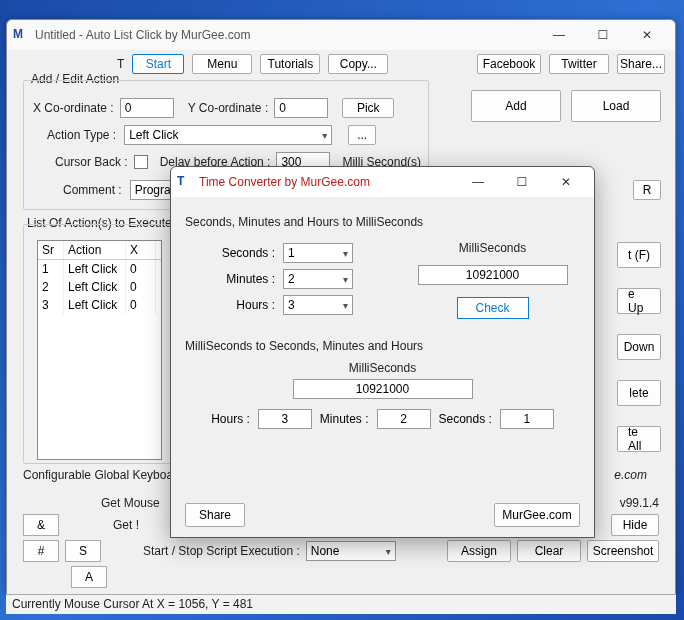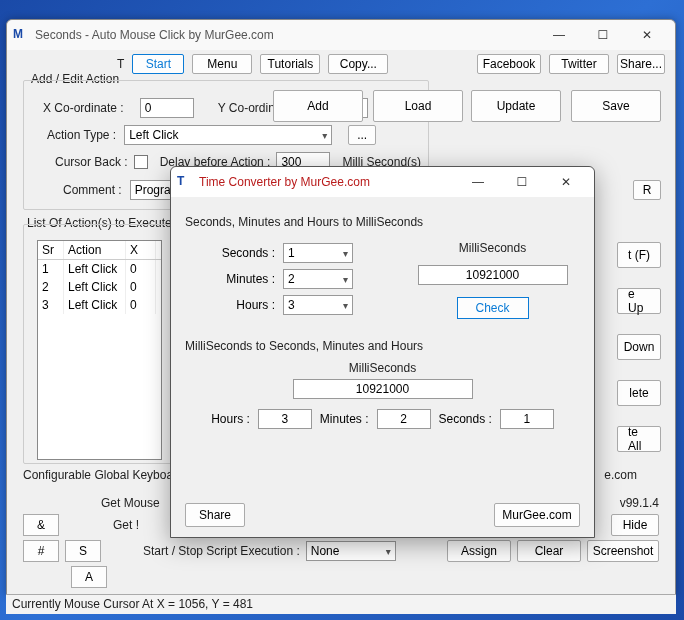--- a/index.html
+++ b/index.html
@@ -59,42 +59,42 @@
   .hms-row .lbl { }
   .num-out { width: 54px; text-align: center; background: #fff; border: 1px solid #999; padding: 2px 4px; height: 20px; display: inline-flex; align-items: center; justify-content: center; }
   .dlg-footer { position: absolute; left: 14px; right: 14px; bottom: 10px; display: flex; align-items: center; justify-content: space-between; }
 </style>
 </head>
 <body>
 
 <div class="main-window">
   <div class="titlebar">
     <span class="icon">M</span>
-    <span class="title">Seconds - Auto Mouse Click by MurGee.com</span>
+    <span class="title">Untitled - Auto List Click by MurGee.com</span>
     <span class="winbtn">—</span>
     <span class="winbtn">☐</span>
     <span class="winbtn">✕</span>
   </div>
 
   <div class="toolbar-row" style="padding-left:110px; gap:8px;">
     <span class="label">T</span>
     <span class="btn highlight" style="width:52px">Start</span>
     <span class="btn" style="width:60px">Menu</span>
     <span class="btn" style="width:60px">Tutorials</span>
     <span class="btn" style="width:60px">Copy...</span>
     <span style="flex:1"></span>
     <span class="btn" style="width:64px">Facebook</span>
     <span class="btn" style="width:60px">Twitter</span>
     <span class="btn" style="width:48px">Share...</span>
   </div>
 
   <span class="section-label" style="left:24px; top:52px;">Add / Edit Action</span>
   <div class="fieldset-border" style="left:16px; top:60px; width:406px; height:130px;"></div>
 
-  <div style="position:absolute; left:36px; top:78px; display:flex; align-items:center; gap:16px;">
+  <div style="position:absolute; left:26px; top:78px; display:flex; align-items:center; gap:6px;">
     <span class="label">X Co-ordinate :</span>
     <input class="input" style="width: 54px;" value="0">
     <span class="label" style="margin-left:8px">Y Co-ordinate :</span>
     <input class="input" style="width: 54px;" value="0">
     <span class="btn" style="width:52px; margin-left:8px">Pick</span>
   </div>
 
   <div style="position:absolute; left:40px; top:105px; display:flex; align-items:center; gap:8px;">
     <span class="label">Action Type :</span>
     <span class="select" style="width:208px">
@@ -117,24 +117,20 @@
     <input class="input" style="width: 50px;" value="Program !">
   </div>
 
   <span class="btn" style="position:absolute; left:626px; top:160px; width:28px;">R</span>
 
   <div class="right-col">
     <div class="btn-row">
       <span class="bigbtn">Add</span>
       <span class="bigbtn">Load</span>
     </div>
-    <div class="btn-row">
-      <span class="bigbtn">Update</span>
-      <span class="bigbtn">Save</span>
-    </div>
   </div>
 
   <span class="section-label" style="left:20px; top:196px;">List Of Action(s) to Execute i</span>
   <div class="fieldset-border" style="left:16px; top:204px; width:150px; height:240px;"></div>
 
   <div class="table">
     <div class="table-header">
       <span class="col col-sr">Sr</span>
       <span class="col col-act">Action</span>
       <span class="col col-x">X</span>
@@ -161,21 +157,21 @@
   <div style="position:absolute; right:14px; top:222px; display:flex; flex-direction:column; gap:20px; align-items:flex-end;">
     <span class="btn" style="width:44px; height:26px">t (F)</span>
     <span class="btn" style="width:44px; height:26px">e Up</span>
     <span class="btn" style="width:44px; height:26px">Down</span>
     <span class="btn" style="width:44px; height:26px">lete</span>
     <span class="btn" style="width:44px; height:26px">te All</span>
   </div>
 
   <div class="bottom-area">
     <span class="label">Configurable Global Keyboar</span>
-    <span class="label" style="position:absolute; right:22px; top:0;">e.com</span>
+    <span class="label" style="position:absolute; right:12px; top:0;font-style:italic;">e.com</span>
 
     <div class="bottom-row" style="margin-top:14px;">
       <span style="width:72px"></span>
       <span class="label">Get Mouse</span>
       <span style="flex:1"></span>
       <span class="label">v99.1.4</span>
     </div>
 
     <div class="bottom-row">
       <span class="kb-btn">&amp;</span>

